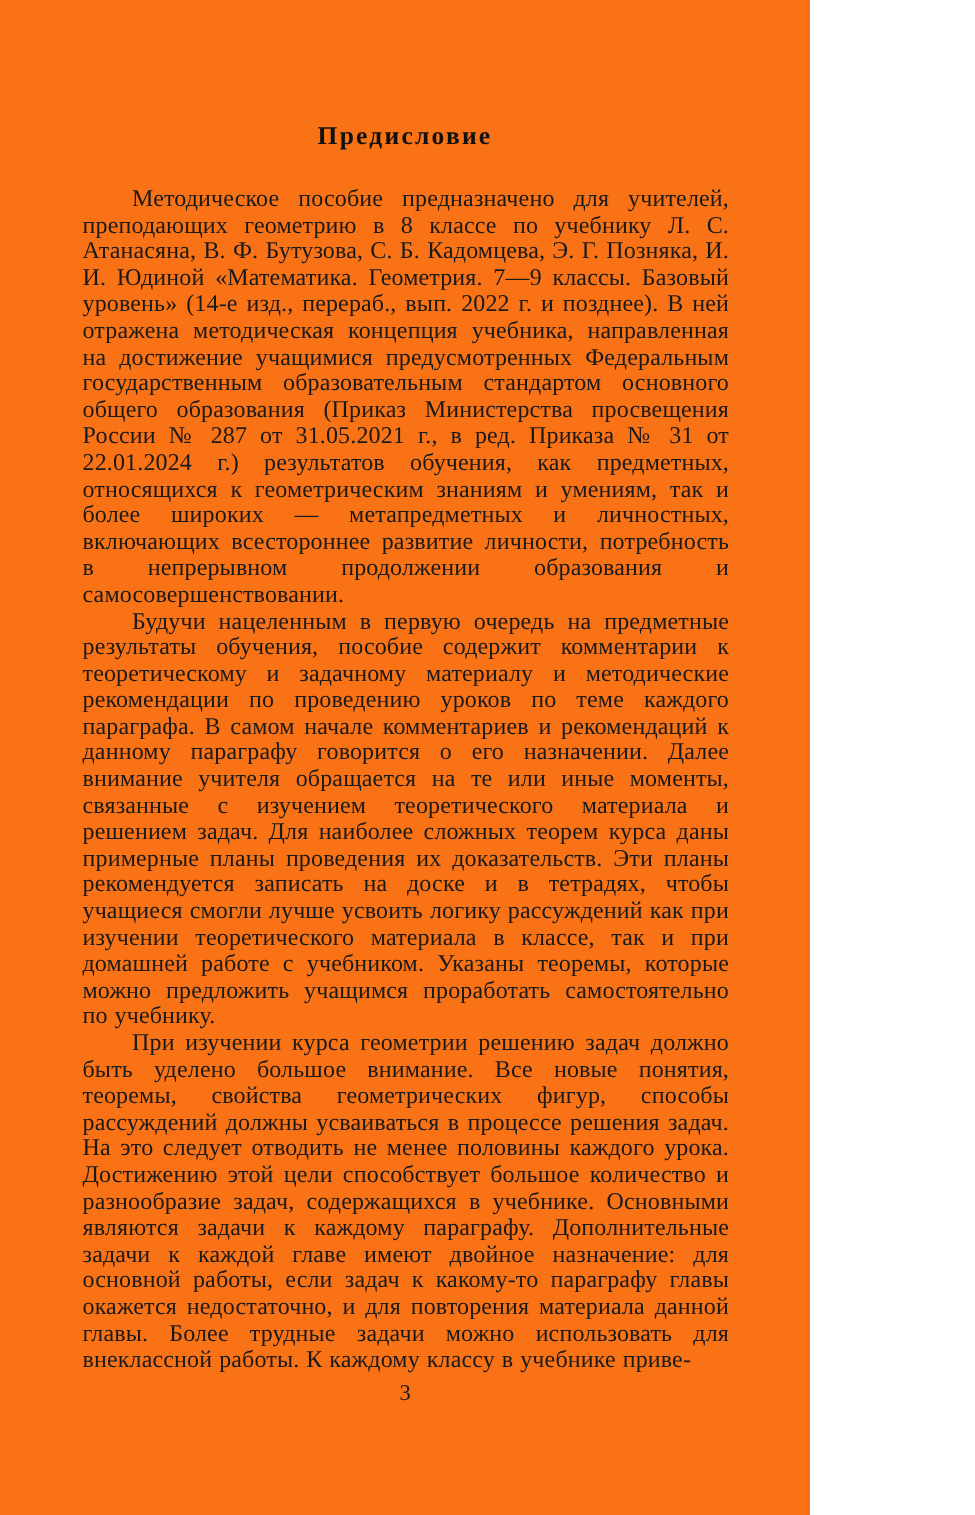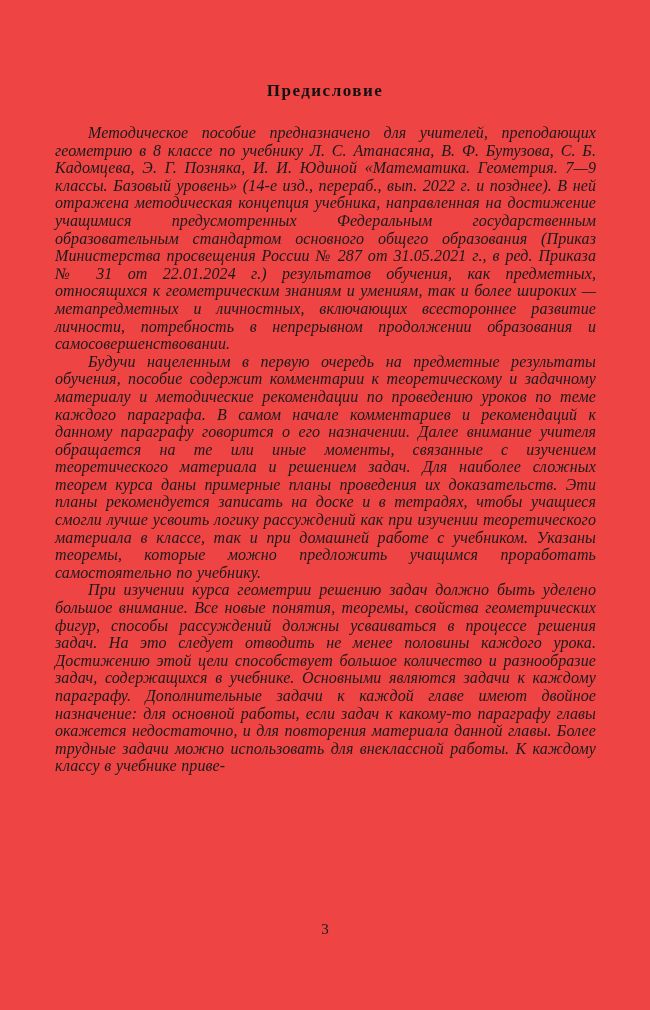--- a/index.html
+++ b/index.html
@@ -2,23 +2,23 @@
 <html lang="ru"><head>
   <meta charset="utf-8">
   <style>
     html, body {
       margin: 0;
       padding: 0;
       background: #ffffff;
     }
     .page {
       position: relative;
-      width: 650px;
+      width: 540px;
       height: 1010px;
-      background: #ef4444;
+      background: #f97316;
       color: #1a1a1a;
       font-family: "Liberation Serif", serif;
       overflow: hidden;
     }
     .page-title {
       margin: 0;
       padding-top: 81px;
       text-align: center;
       font-size: 17px;
       font-weight: bold;
@@ -34,21 +34,20 @@
       font-size: 16px;
       line-height: 17.6px;
       letter-spacing: 0.1px;
       hyphens: auto;
       -webkit-hyphens: auto;
       word-spacing: 0.5px;
     }
     .body-text p {
       margin: 0;
       text-indent: 33px;
-      font-style: italic;
     }
     .page-number {
       position: absolute;
       top: 921px;
       left: 0;
       width: 100%;
       text-align: center;
       font-size: 15px;
       color: #1a1a1a;
     }

